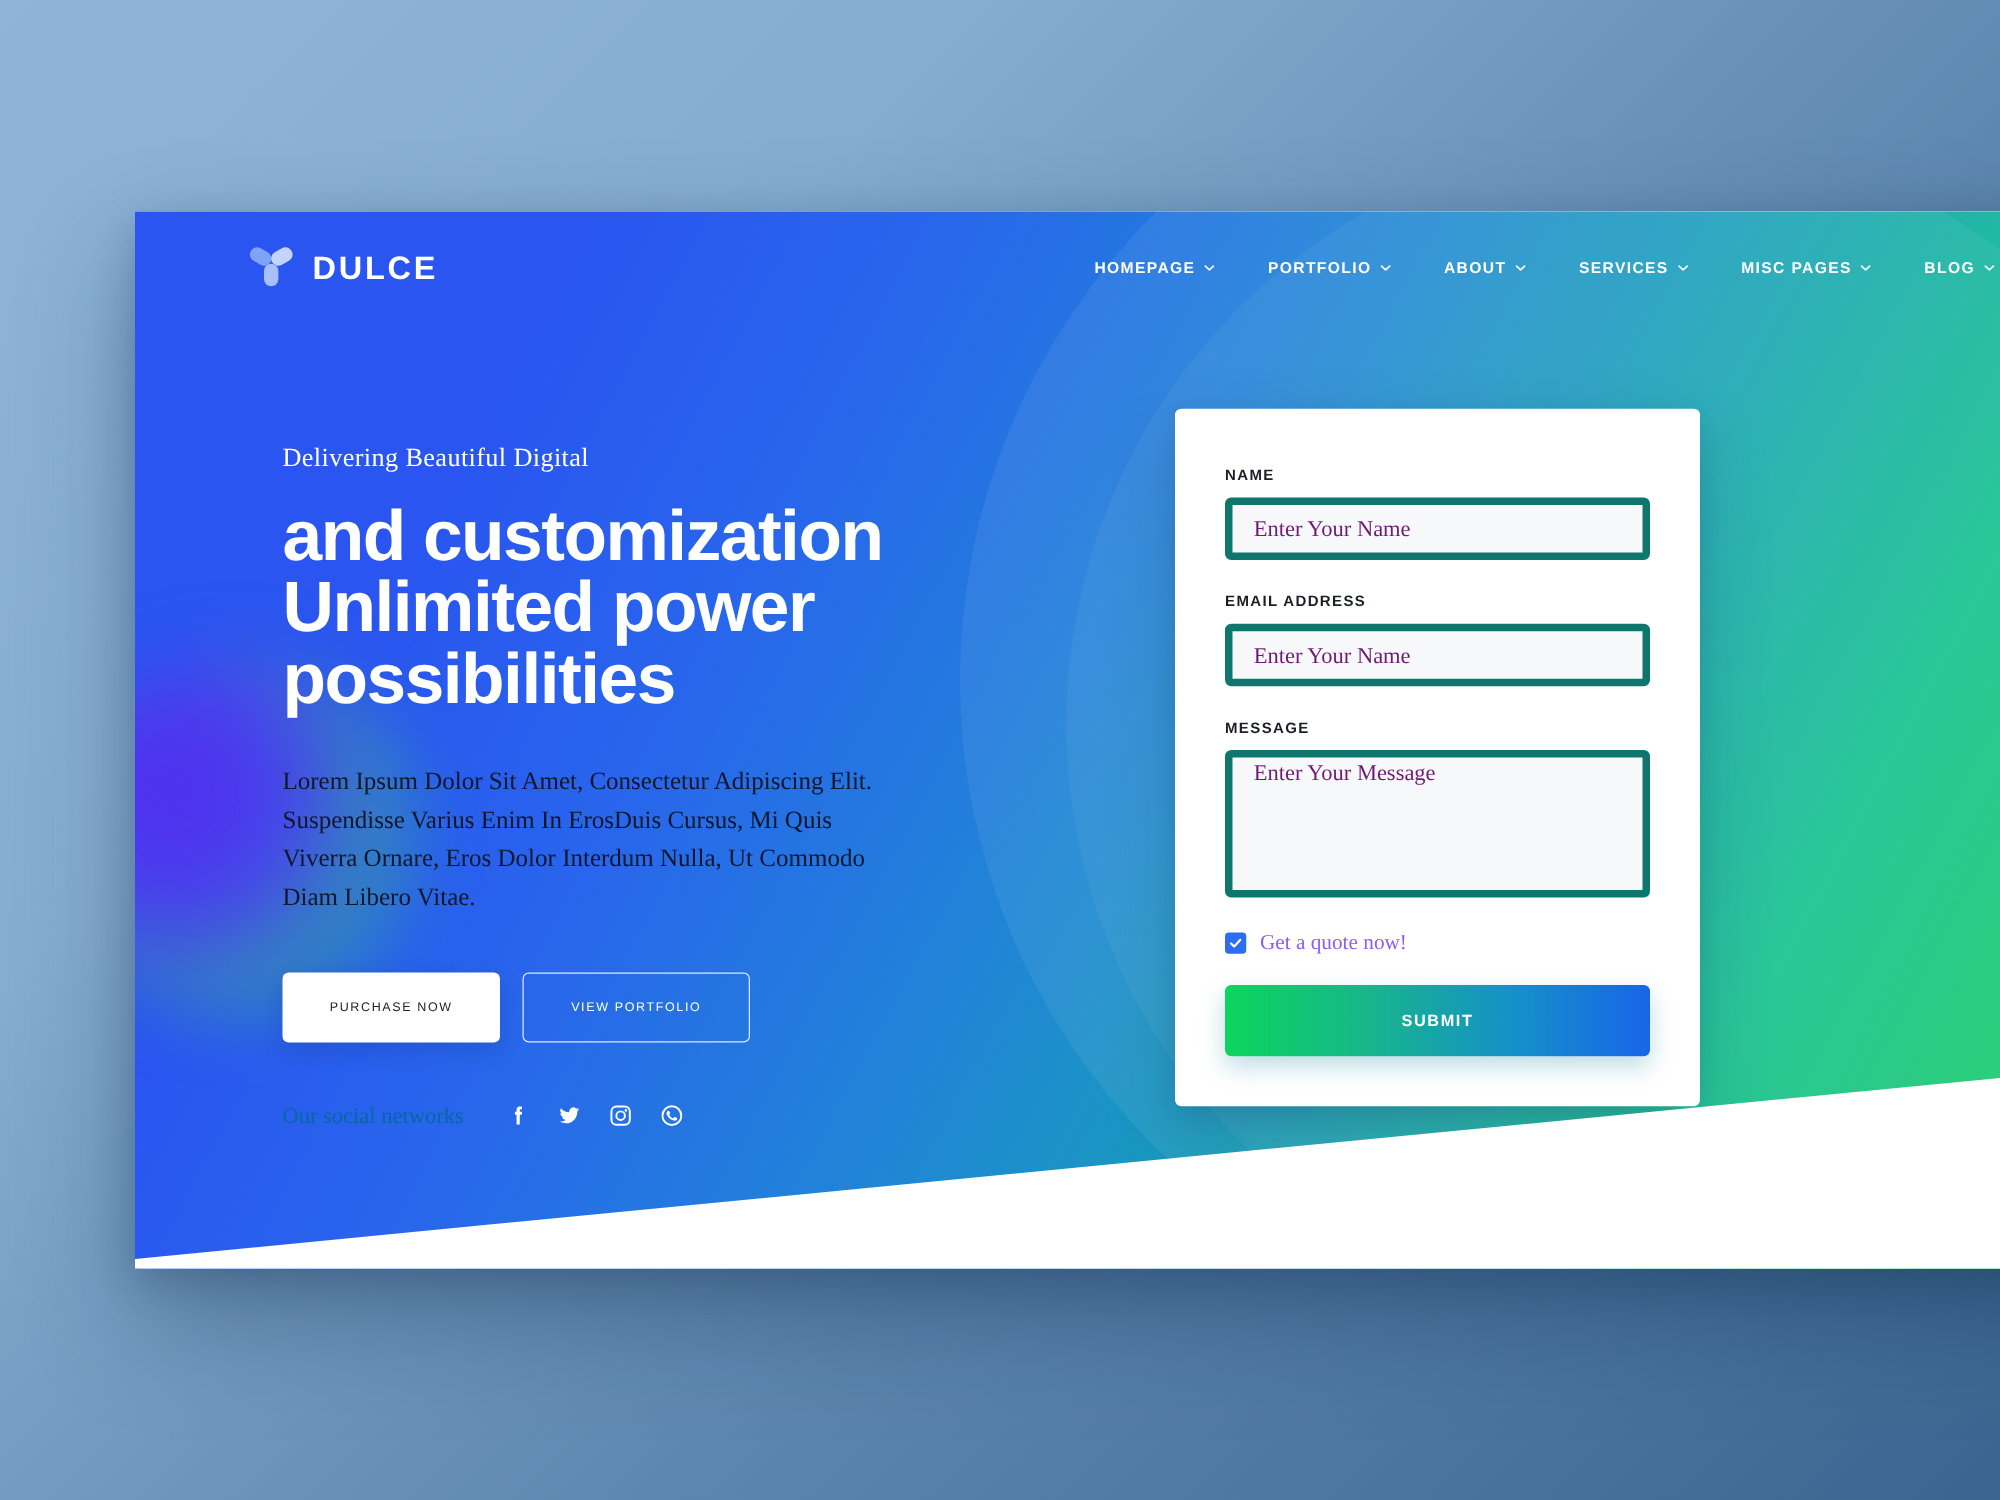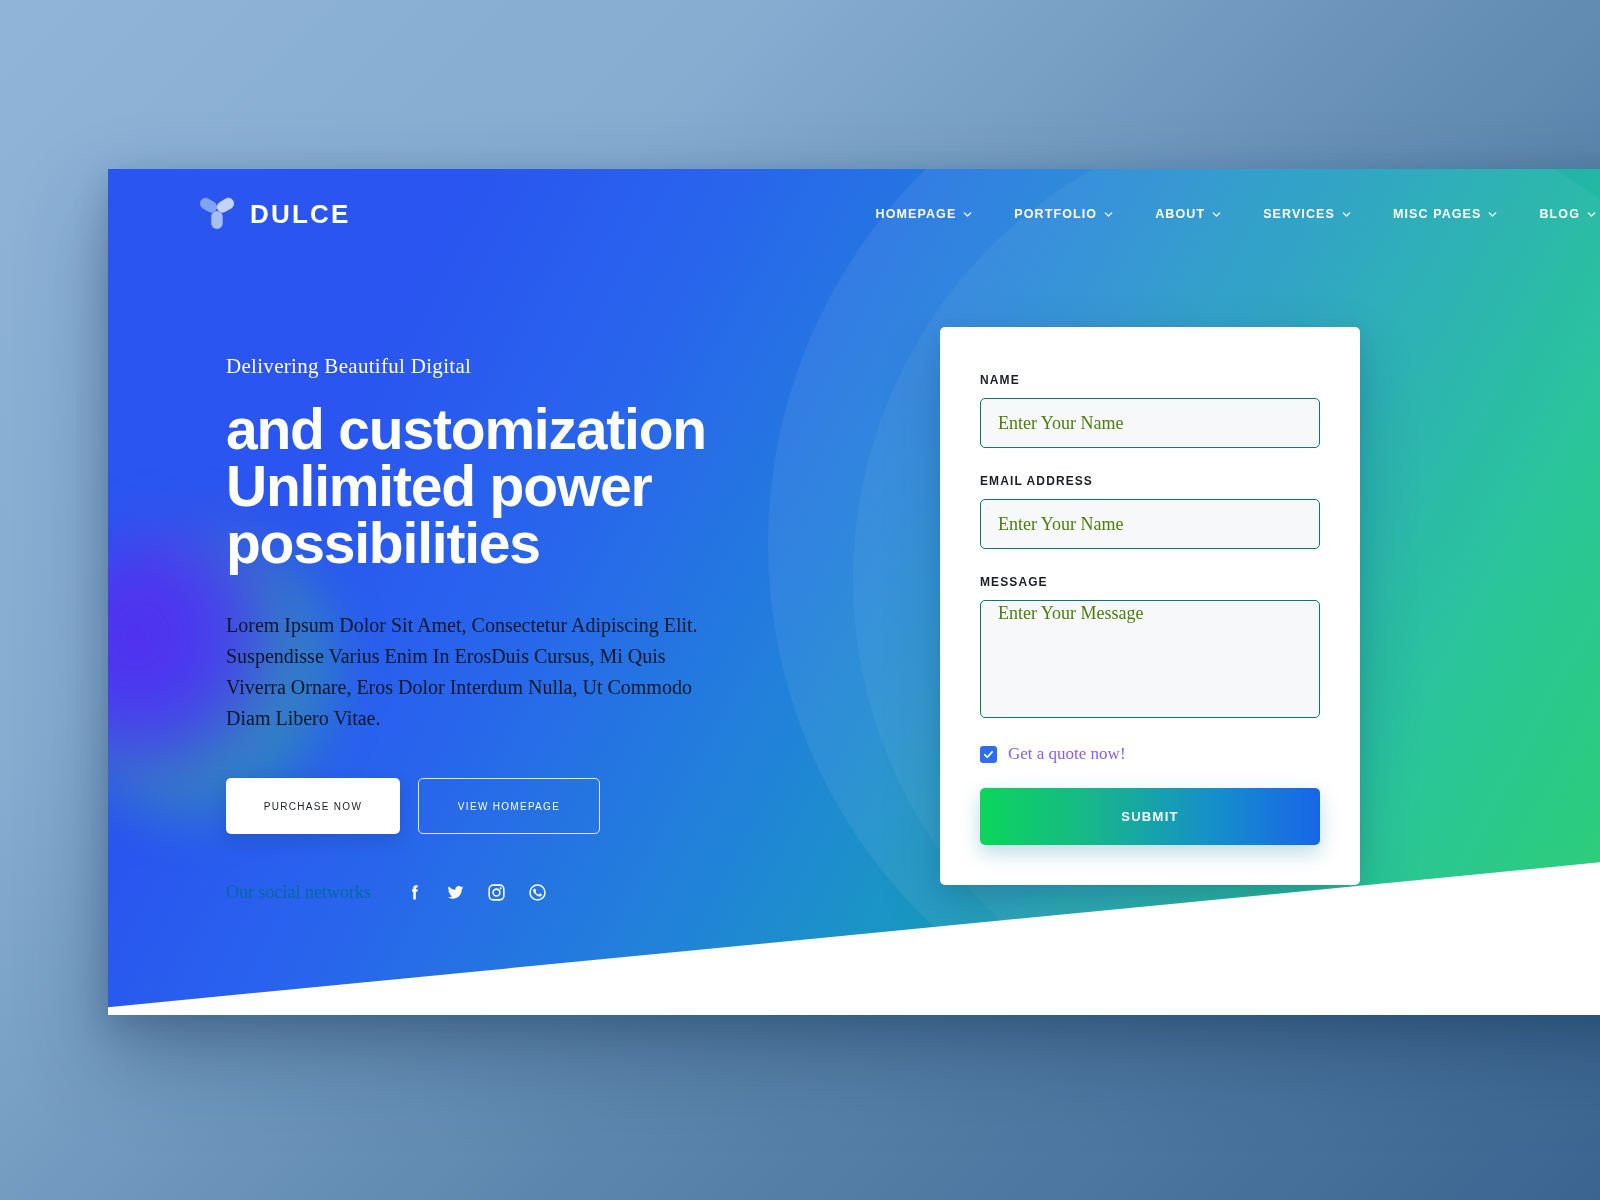--- a/index.html
+++ b/index.html
@@ -258,27 +258,27 @@
     font-size: 12px;
     font-weight: bold;
     letter-spacing: 1.1px;
     color: #1c1f26;
     margin-bottom: 11px;
   }
   .field-input {
     width: 100%;
     height: 50px;
     background: #f7f8f9;
-    border: 1px solid #0f766e;
+    border: 6px solid #0f766e;
     border-radius: 5px;
     padding: 0 17px;
     box-sizing: border-box;
     font-family: "Liberation Serif", serif;
     font-size: 18px;
-    color: #4d7c0f;
+    color: #701a75;
     display: flex;
     align-items: center;
     cursor: text;
   }
   .field-input.textarea {
     height: 118px;
     align-items: flex-start;
     padding-top: 2px;
   }
   .check-row {
@@ -393,21 +393,21 @@
       <h1 class="hero-title">
         <span>and customization</span>
         <span>Unlimited power</span>
         <span>possibilities</span>
       </h1>
 
       <p class="hero-text">Lorem Ipsum Dolor Sit Amet, Consectetur Adipiscing Elit. Suspendisse Varius Enim In ErosDuis Cursus, Mi Quis Viverra Ornare, Eros Dolor Interdum Nulla, Ut Commodo Diam Libero Vitae.</p>
 
       <div class="cta-row">
         <div class="btn btn-primary">PURCHASE NOW</div>
-        <div class="btn btn-ghost">VIEW HOMEPAGE</div>
+        <div class="btn btn-ghost">VIEW PORTFOLIO</div>
       </div>
 
       <div class="social-row">
         <span class="social-label">Our social networks</span>
 
         <svg class="social-icon" viewBox="0 0 24 24">
           <path fill="#ffffff" d="M15.6 8.4h-2.1V7c0-.65.43-.8.73-.8h1.34V3.6l-1.85-.01c-2.56 0-3.14 1.9-3.14 3.12V8.4H9.1v2.7h1.48V20h2.92v-8.9h1.87l.23-2.7z"></path>
         </svg>
 
         <svg class="social-icon" viewBox="0 0 24 24">

